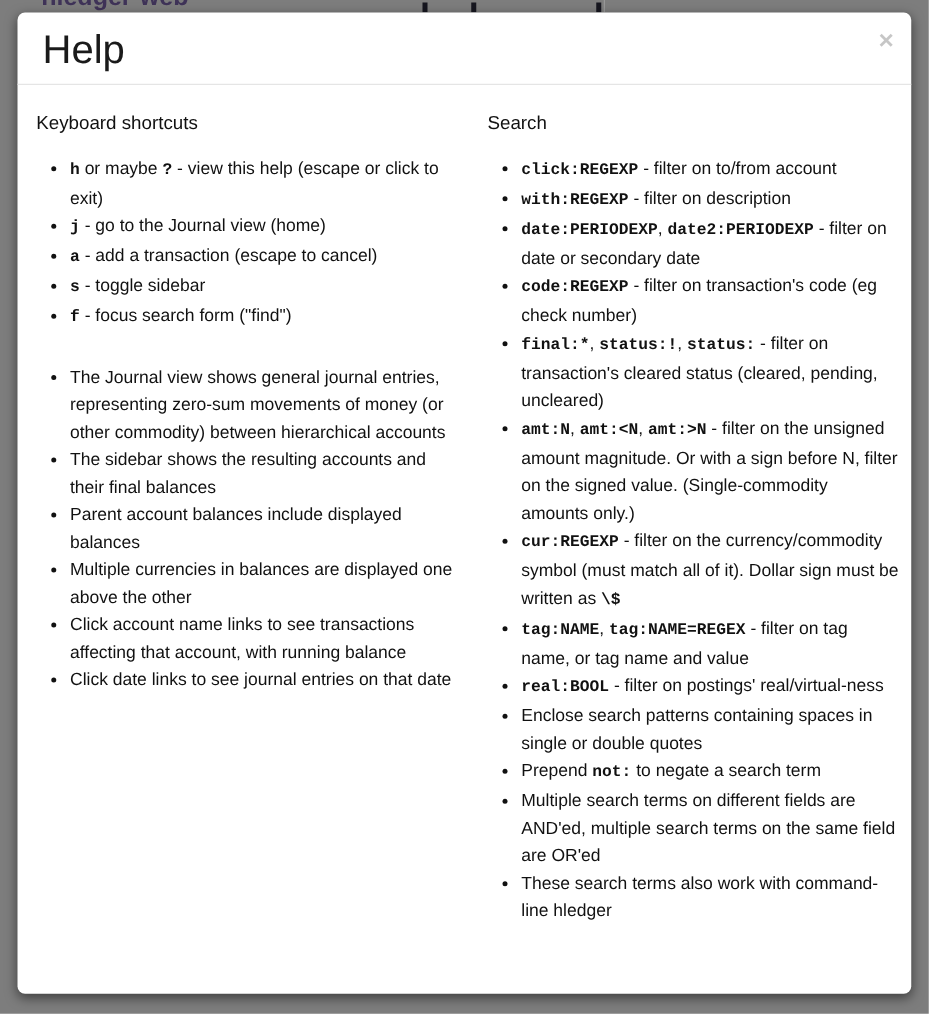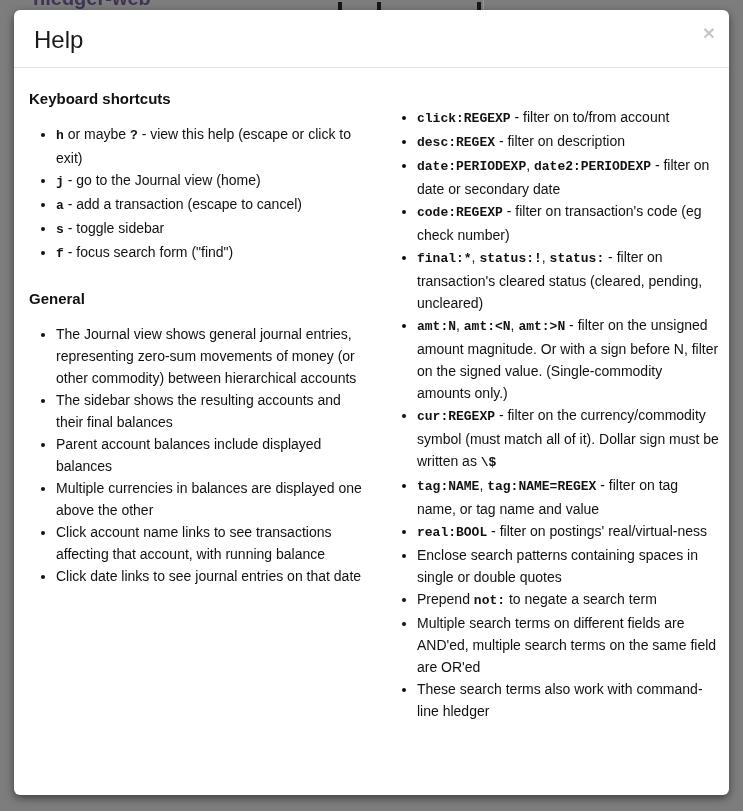--- a/index.html
+++ b/index.html
@@ -38,21 +38,21 @@
     border-radius: 6px;
     box-shadow: 0 3px 9px rgba(0,0,0,0.5);
   }
   .modal-header {
     position: relative;
     padding: 15px 15px 13px 20px;
     border-bottom: 1px solid #e5e5e5;
   }
   .modal-title {
     margin: 0;
-    font-size: 24px;
+    font-size: 32px;
     font-weight: 400;
     line-height: 29px;
     color: #1a1a1a;
   }
   .close-button {
     position: absolute; top: 13px; right: 14px;
     background: none; border: none; padding: 0;
     font-family: "Liberation Sans", sans-serif;
     font-size: 21px; font-weight: bold; line-height: 20px;
     color: #000; opacity: 0.22;
@@ -62,21 +62,21 @@
   .modal-body {
     display: flex;
     padding: 22px 10px 0 15px;
   }
   .column-left { width: 341px; margin-right: 20px; }
   .column-right { flex: 1; }
 
   .section-heading {
     margin: 0;
     font-size: 15px;
-    font-weight: bold;
+    font-weight: normal;
     line-height: 17px;
     color: #111;
   }
   ul.help-list {
     margin: 16px 0 25px;
     padding: 0 0 0 27px;
     list-style: disc outside;
   }
   ul.help-list li {
     font-size: 14px;
@@ -109,34 +109,34 @@
   <div class="modal-body">
     <div class="column-left">
       <h4 class="section-heading">Keyboard shortcuts</h4>
       <ul class="help-list">
           <li><code>h</code> or maybe <code>?</code> - view this help (escape or click to exit)</li>
           <li><code>j</code> - go to the Journal view (home)</li>
           <li><code>a</code> - add a transaction (escape to cancel)</li>
           <li><code>s</code> - toggle sidebar</li>
           <li><code>f</code> - focus search form ("find")</li>
         </ul>
-      <h4 class="section-heading">General</h4>
       <ul class="help-list">
           <li>The Journal view shows general journal entries, representing zero-sum movements of money (or other commodity) between hierarchical accounts</li>
           <li>The sidebar shows the resulting accounts and their final balances</li>
           <li>Parent account balances include displayed balances</li>
           <li>Multiple currencies in balances are displayed one above the other</li>
           <li>Click account name links to see transactions affecting that account, with running balance</li>
           <li>Click date links to see journal entries on that date</li>
         </ul>
     </div>
     <div class="column-right">
+      <h4 class="section-heading">Search</h4>
       <ul class="help-list">
           <li><code>click:REGEXP</code> - filter on to/from account</li>
-          <li><code>desc:REGEX</code> - filter on description</li>
+          <li><code>with:REGEXP</code> - filter on description</li>
           <li><code>date:PERIODEXP</code>, <code>date2:PERIODEXP</code> - filter on date or secondary date</li>
           <li><code>code:REGEXP</code> - filter on transaction's code (eg check number)</li>
           <li><code>final:*</code>, <code>status:!</code>, <code>status:</code> - filter on transaction's cleared status (cleared, pending, uncleared)</li>
           <li><code>amt:N</code>, <code>amt:&lt;N</code>, <code>amt:&gt;N</code> - filter on the unsigned amount magnitude. Or with a sign before N, filter on the signed value. (Single-commodity amounts only.)</li>
           <li><code>cur:REGEXP</code> - filter on the currency/commodity symbol (must match all of it). Dollar sign must be written as <code>\$</code></li>
           <li><code>tag:NAME</code>, <code>tag:NAME=REGEX</code> - filter on tag name, or tag name and value</li>
           <li><code>real:BOOL</code> - filter on postings' real/virtual-ness</li>
           <li>Enclose search patterns containing spaces in single or double quotes</li>
           <li>Prepend <code>not:</code> to negate a search term</li>
           <li>Multiple search terms on different fields are AND'ed, multiple search terms on the same field are OR'ed</li>

